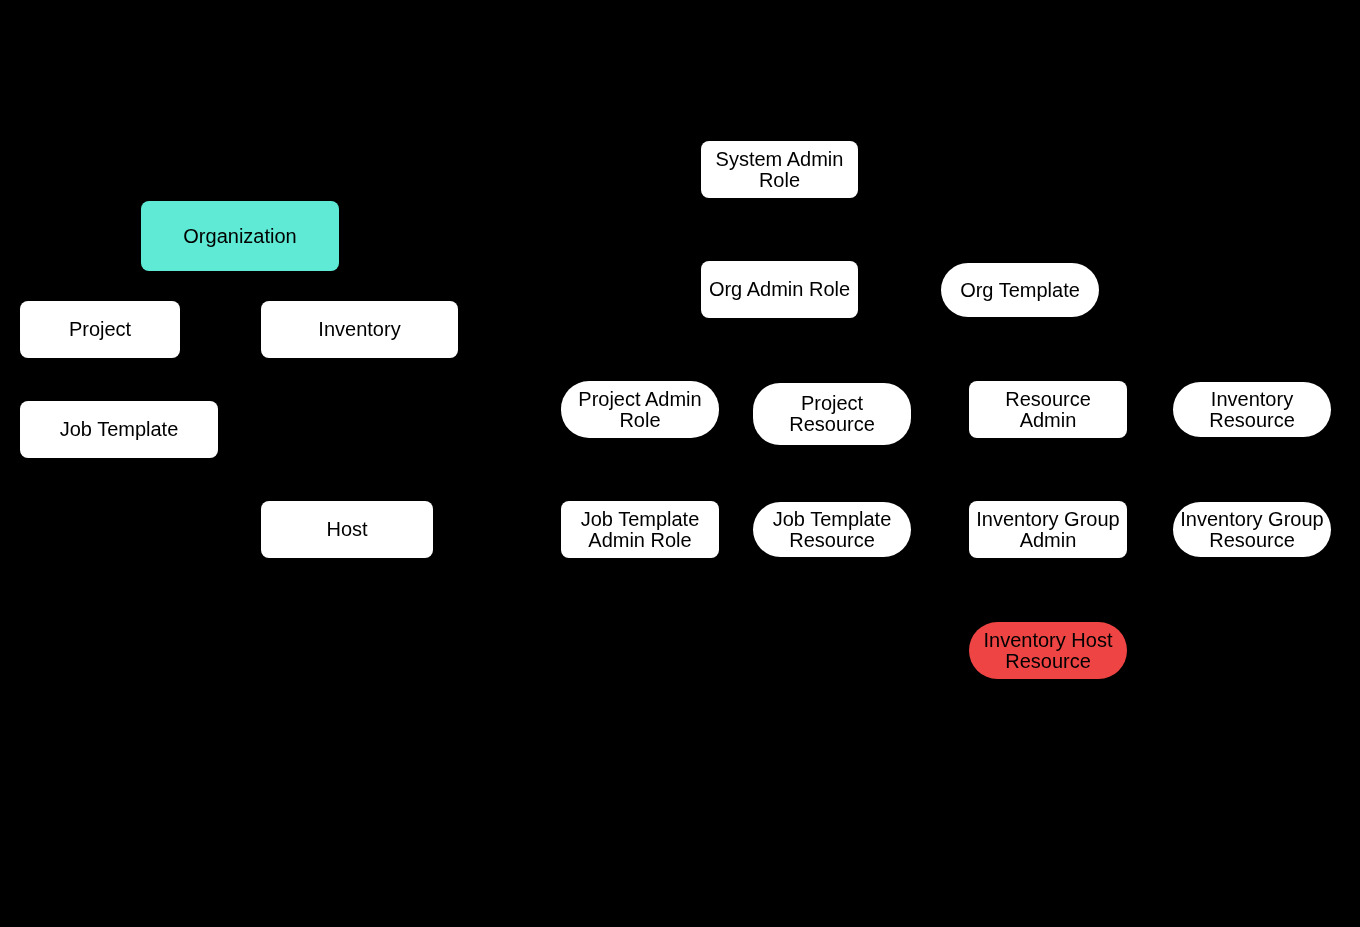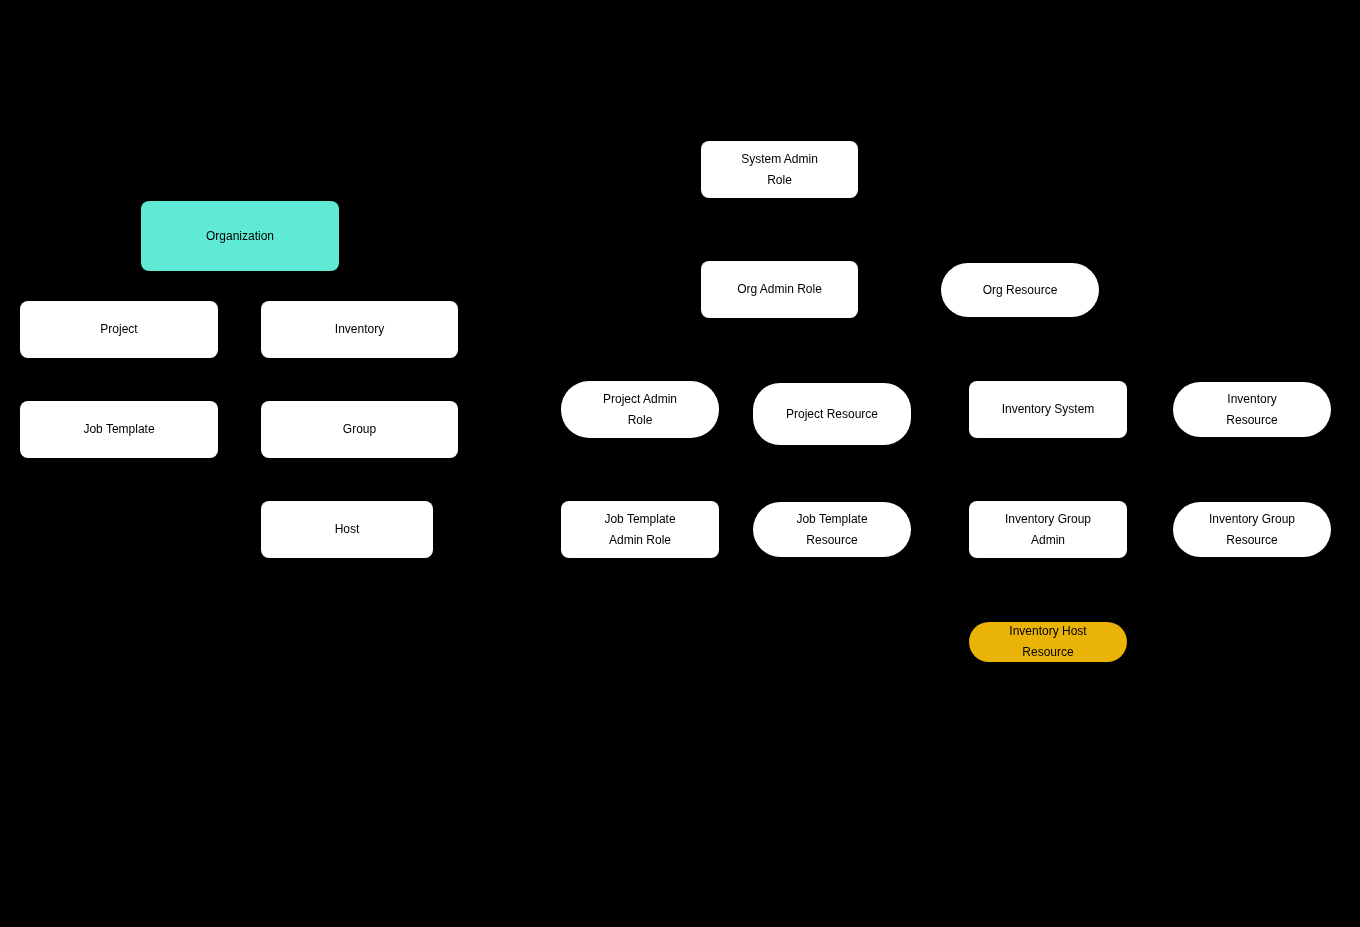--- a/index.html
+++ b/index.html
@@ -17,73 +17,70 @@
   }
   .node {
     position: absolute;
     background: #ffffff;
     color: #000000;
     display: flex;
     align-items: center;
     justify-content: center;
     text-align: center;
     box-sizing: border-box;
-    font-size: 12px;
+    font-size: 20px;
     line-height: 21px;
   }
   .node.rect {
     border-radius: 8px;
   }
   
   .node-label {
     white-space: pre-line;
     padding: 0 6px;
   }
 </style>
 </head>
 <body>
 
 <div class="canvas" style="background: rgb(0, 0, 0);">
     <div class="node rect" style="left: 141px; top: 201px; width: 198px; height: 70px; background: #5eead4; color: rgb(0, 0, 0);">
       <span class="node-label">Organization</span>
     </div>
-    <div class="node rect" style="left: 20px; top: 301px; width: 198px; height: 57px; background: rgb(255, 255, 255); color: rgb(0, 0, 0);">
+    <div class="node rect" style="left: 20px; top: 301px; width: 160px; height: 57px; background: rgb(255, 255, 255); color: rgb(0, 0, 0);">
       <span class="node-label">Project</span>
     </div>
     <div class="node rect" style="left: 261px; top: 301px; width: 197px; height: 57px; background: rgb(255, 255, 255); color: rgb(0, 0, 0);">
       <span class="node-label">Inventory</span>
     </div>
     <div class="node rect" style="left: 20px; top: 401px; width: 198px; height: 57px; background: rgb(255, 255, 255); color: rgb(0, 0, 0);">
       <span class="node-label">Job Template</span>
-    </div>
-    <div class="node rect" style="left: 261px; top: 401px; width: 197px; height: 57px; background: rgb(255, 255, 255); color: rgb(0, 0, 0);">
-      <span class="node-label">Group</span>
     </div>
     <div class="node rect" style="left: 261px; top: 501px; width: 172px; height: 57px; background: rgb(255, 255, 255); color: rgb(0, 0, 0);">
       <span class="node-label">Host</span>
     </div>
     <div class="node rect" style="left: 701px; top: 141px; width: 157px; height: 57px; background: rgb(255, 255, 255); color: rgb(0, 0, 0);">
       <span class="node-label">System Admin
 Role</span>
     </div>
     <div class="node rect" style="left: 701px; top: 261px; width: 157px; height: 57px; background: rgb(255, 255, 255); color: rgb(0, 0, 0);">
       <span class="node-label">Org Admin Role</span>
     </div>
     <div class="node pill" style="left: 941px; top: 263px; width: 158px; height: 54px; background: rgb(255, 255, 255); color: rgb(0, 0, 0); border-radius: 27px;">
-      <span class="node-label">Org Resource</span>
+      <span class="node-label">Org Template</span>
     </div>
     <div class="node rect" style="left: 561px; top: 381px; width: 158px; height: 57px; background: rgb(255, 255, 255); color: rgb(0, 0, 0); border-radius: 28px;">
       <span class="node-label">Project Admin
 Role</span>
     </div>
     <div class="node pill" style="left: 753px; top: 383px; width: 158px; height: 62px; background: rgb(255, 255, 255); color: rgb(0, 0, 0); border-radius: 27px;">
       <span class="node-label">Project Resource</span>
     </div>
     <div class="node rect" style="left: 969px; top: 381px; width: 158px; height: 57px; background: rgb(255, 255, 255); color: rgb(0, 0, 0);">
-      <span class="node-label">Inventory System</span>
+      <span class="node-label">Resource Admin</span>
     </div>
     <div class="node pill" style="left: 1173px; top: 382px; width: 158px; height: 55px; background: rgb(255, 255, 255); color: rgb(0, 0, 0); border-radius: 27.5px;">
       <span class="node-label">Inventory
 Resource</span>
     </div>
     <div class="node rect" style="left: 561px; top: 501px; width: 158px; height: 57px; background: rgb(255, 255, 255); color: rgb(0, 0, 0);">
       <span class="node-label">Job Template
 Admin Role</span>
     </div>
     <div class="node pill" style="left: 753px; top: 502px; width: 158px; height: 55px; background: rgb(255, 255, 255); color: rgb(0, 0, 0); border-radius: 27.5px;">
@@ -91,17 +88,17 @@
 Resource</span>
     </div>
     <div class="node rect" style="left: 969px; top: 501px; width: 158px; height: 57px; background: rgb(255, 255, 255); color: rgb(0, 0, 0);">
       <span class="node-label">Inventory Group
 Admin</span>
     </div>
     <div class="node pill" style="left: 1173px; top: 502px; width: 158px; height: 55px; background: rgb(255, 255, 255); color: rgb(0, 0, 0); border-radius: 27.5px;">
       <span class="node-label">Inventory Group
 Resource</span>
     </div>
-    <div class="node pill" style="left: 969px; top: 622px; width: 158px; height: 40px; background: #eab308; color: rgb(0, 0, 0); border-radius: 28.5px;">
+    <div class="node pill" style="left: 969px; top: 622px; width: 158px; height: 57px; background: #ef4444; color: rgb(0, 0, 0); border-radius: 28.5px;">
       <span class="node-label">Inventory Host
 Resource</span>
     </div>
   </div>
 
 </body></html>

